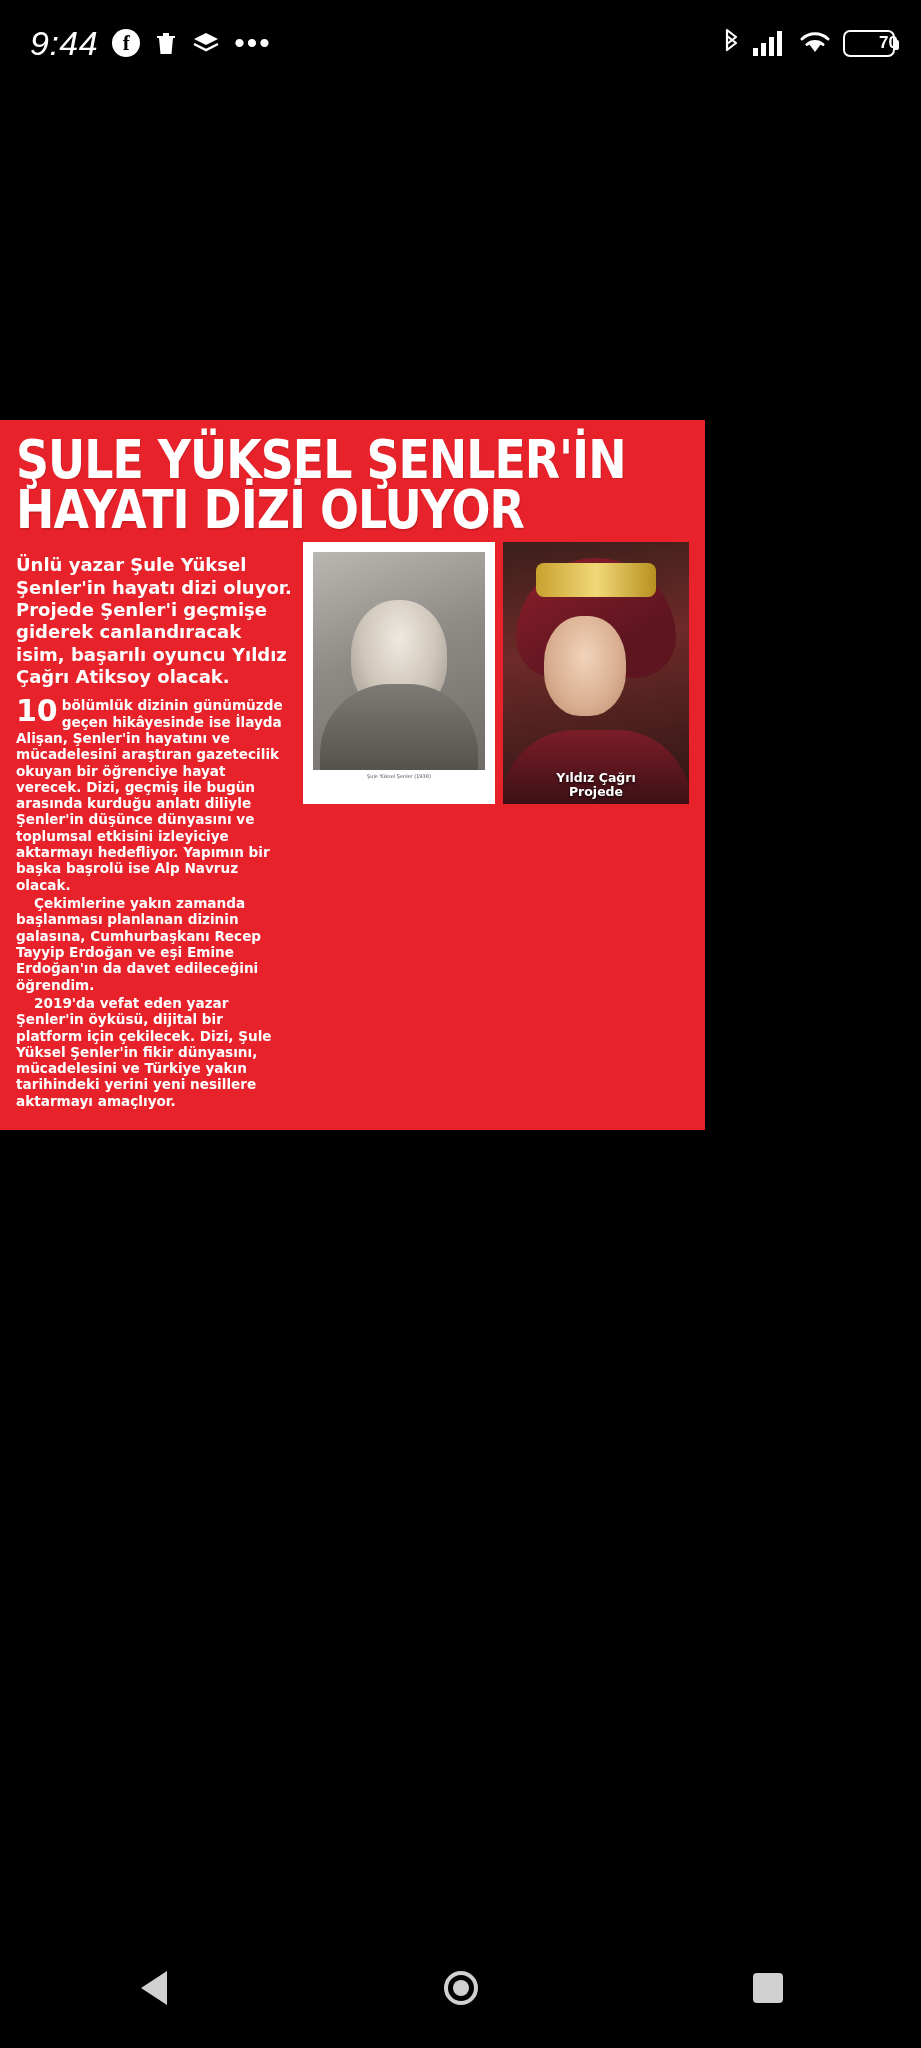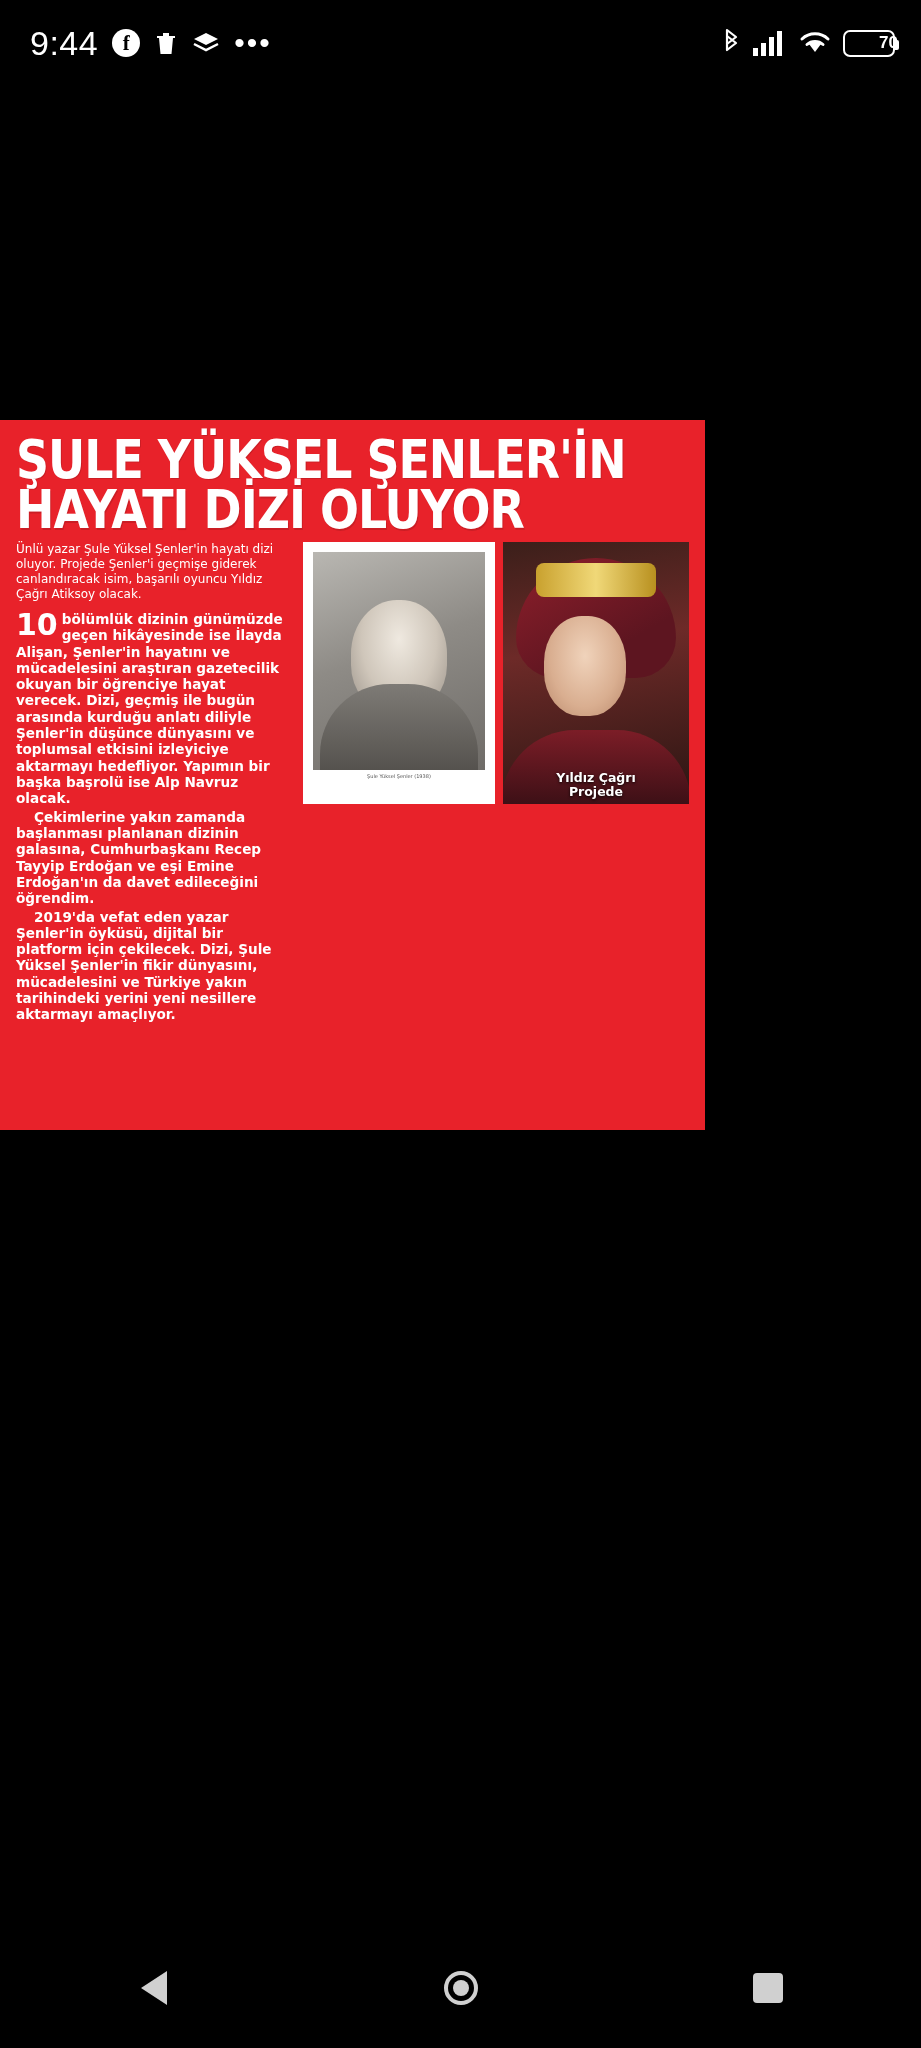--- a/index.html
+++ b/index.html
@@ -32,20 +32,21 @@
   .status-left {
     display: flex;
     align-items: center;
     gap: 14px;
   }
   .clock {
     font-size: 34px;
     font-weight: 400;
     letter-spacing: 0.5px;
     color: #fff;
+    font-style: italic;
   }
   .status-icon { display: inline-flex; align-items: center; justify-content: center; }
   .fb-icon {
     width: 28px; height: 28px; border-radius: 50%;
     background: #fff; color: #000;
     font-size: 21px; font-weight: bold;
     display: flex; align-items: center; justify-content: center;
     font-family: "Liberation Serif", serif;
   }
   .trash-icon svg, .layers-icon svg { display: block; }
@@ -102,24 +103,25 @@
     display: flex;
     gap: 10px;
     margin-top: 14px;
   }
   .col-text {
     width: 282px;
     color: #fff;
     font-family: "DejaVu Sans", sans-serif;
   }
   .lead {
-    font-size: 12px;
+    font-size: 18px;
     line-height: 1.24;
-    font-weight: 400;
+    font-weight: 700;
     margin-bottom: 9px;
+    margin-top: 12px;
   }
   .para {
     font-size: 13.6px;
     line-height: 1.2;
     font-weight: 700;
     margin-bottom: 2px;
   }
   .para.indent { text-indent: 18px; }
   .dropcap {
     float: left;

